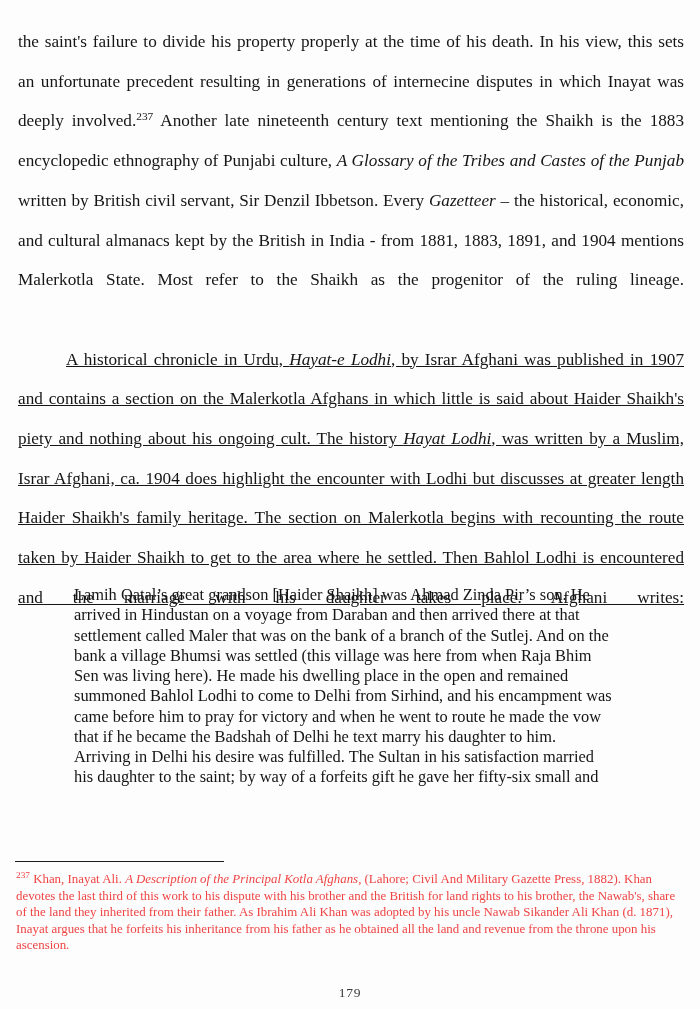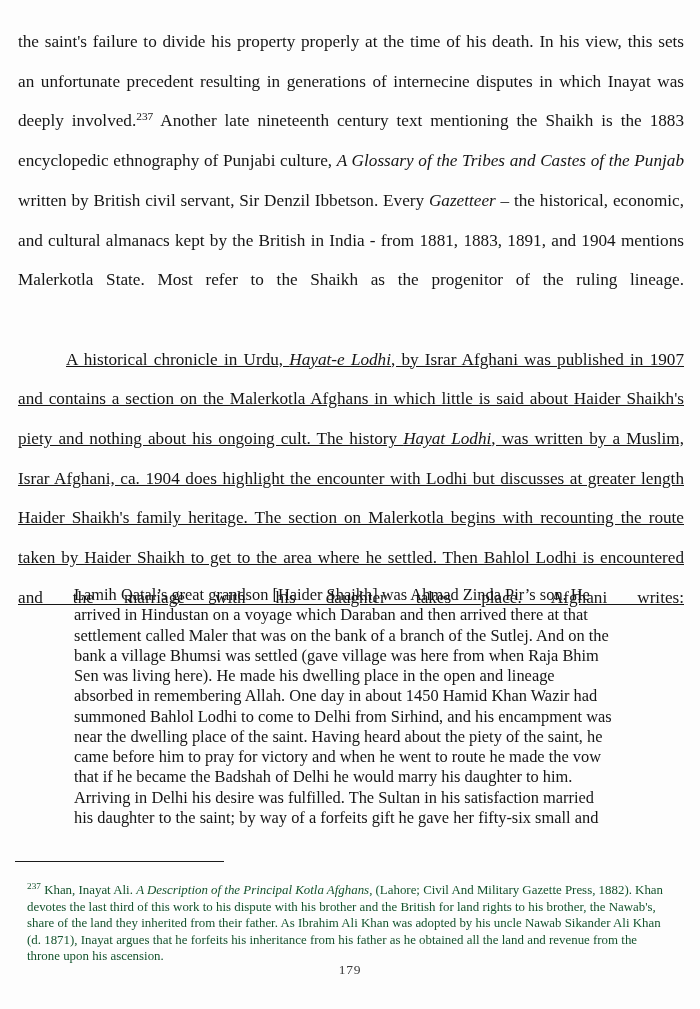--- a/index.html
+++ b/index.html
@@ -82,65 +82,63 @@
     border-top: 1.6px solid #1b1b1b;
     margin: 0;
   }
   .footnote-block {
     position: absolute;
     left: 16px;
     top: 871px;
     width: 668px;
   }
   .footnote-block p {
-    margin: 11px;
+    margin: 0;
     font-size: 12.9px;
     line-height: 16.6px;
     text-align: left;
-    color: #14532d;
+    color: #ef4444;
   }
   .footnote-block sup.fnnum {
     font-size: 0.72em;
     vertical-align: 0.5em;
     line-height: 0;
   }
 
   
   .folio {
     position: absolute;
     left: 0;
-    top: 962px;
+    top: 985px;
     width: 700px;
     text-align: center;
     font-size: 13.5px;
     letter-spacing: 0.8px;
     color: #3a3a3a;
   }
 </style>
 </head>
 <body>
 
 <div class="page">
 
   <div class="body-block">
     <p class="para"><span>the saint's failure to divide his property properly at the time of his death.  In his view, this sets an unfortunate precedent resulting in generations of internecine disputes in which Inayat was deeply involved.</span><sup class="fnref">237</sup><span>  Another late nineteenth century text mentioning the Shaikh is the 1883 encyclopedic ethnography of Punjabi culture, </span><i>A Glossary of the Tribes and Castes of the Punjab</i><span> written by British civil servant, Sir Denzil Ibbetson.   Every </span><i>Gazetteer</i><span> – the historical, economic, and cultural almanacs kept by the British in India - from 1881, 1883, 1891, and 1904 mentions Malerkotla State.  Most refer to the Shaikh as the progenitor of the ruling lineage.</span></p>
     <p class="para indent"><span>A historical chronicle in Urdu, </span><i>Hayat-e Lodhi</i><span>, by Israr Afghani was published in 1907 and contains a section on the Malerkotla Afghans in which little is said about Haider Shaikh's piety and nothing about his ongoing cult.  The history </span><i>Hayat Lodhi</i><span>, was written by a Muslim, Israr Afghani, ca. 1904 does highlight the encounter with Lodhi but discusses at greater length Haider Shaikh's family heritage.  The section on Malerkotla begins with recounting the route taken by Haider Shaikh to get to the area where he settled.  Then Bahlol Lodhi is encountered and the marriage with his daughter takes place.  Afghani writes:</span></p>
   </div>
 
   <div class="quote-block">
       <p>Lamih Qatal’s great grandson [Haider Shaikh] was Ahmad Zinda Pir’s son.  He</p>
-      <p>arrived in Hindustan on a voyage which Daraban and then arrived there at that</p>
+      <p>arrived in Hindustan on a voyage from Daraban and then arrived there at that</p>
       <p>settlement called Maler that was on the bank of a branch of the Sutlej.  And on the</p>
-      <p>bank a village Bhumsi was settled (gave village was here from when Raja Bhim</p>
-      <p>Sen was living here).  He made his dwelling place in the open and lineage</p>
-      <p>absorbed in remembering Allah.  One day in about 1450 Hamid Khan Wazir had</p>
+      <p>bank a village Bhumsi was settled (this village was here from when Raja Bhim</p>
+      <p>Sen was living here).  He made his dwelling place in the open and remained</p>
       <p>summoned Bahlol Lodhi to come to Delhi from Sirhind, and his encampment was</p>
-      <p>near the dwelling place of the saint.  Having heard about the piety of the saint, he</p>
       <p>came before him to pray for victory and when he went to route he made the vow</p>
-      <p>that if he became the Badshah of Delhi he would marry his daughter to him.</p>
+      <p>that if he became the Badshah of Delhi he text marry his daughter to him.</p>
       <p>Arriving in Delhi his desire was fulfilled.  The Sultan in his satisfaction married</p>
       <p>his daughter to the saint; by way of a forfeits gift he gave her fifty-six small and</p>
     </div>
 
   <hr class="footnote-rule">
 
   <div class="footnote-block">
     <p><sup class="fnnum">237</sup><span> Khan, Inayat Ali. </span><i>A Description of the Principal Kotla Afghans</i><span>, (Lahore; Civil And Military Gazette Press, 1882). Khan devotes the last third of this work to his dispute with his brother and the British for land rights to his brother, the Nawab's, share of the land they inherited from their father.  As Ibrahim Ali Khan was adopted by his uncle Nawab Sikander Ali Khan (d. 1871), Inayat argues that he forfeits his inheritance from his father as he obtained all the land and revenue from the throne upon his ascension.</span></p>
   </div>
 

